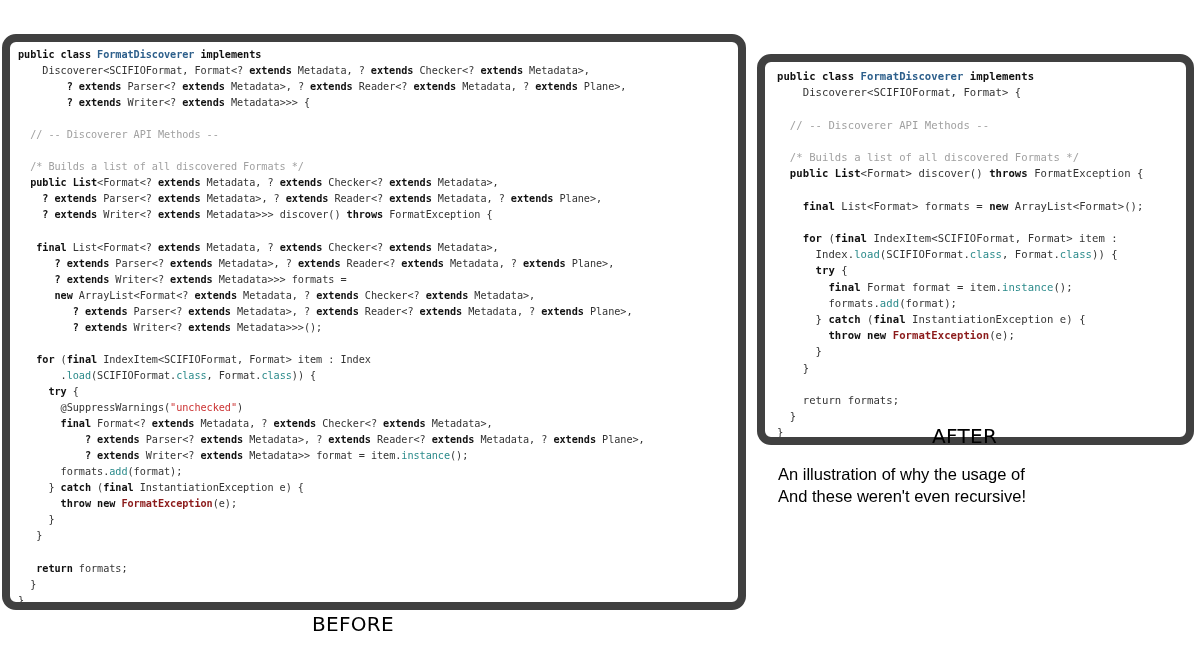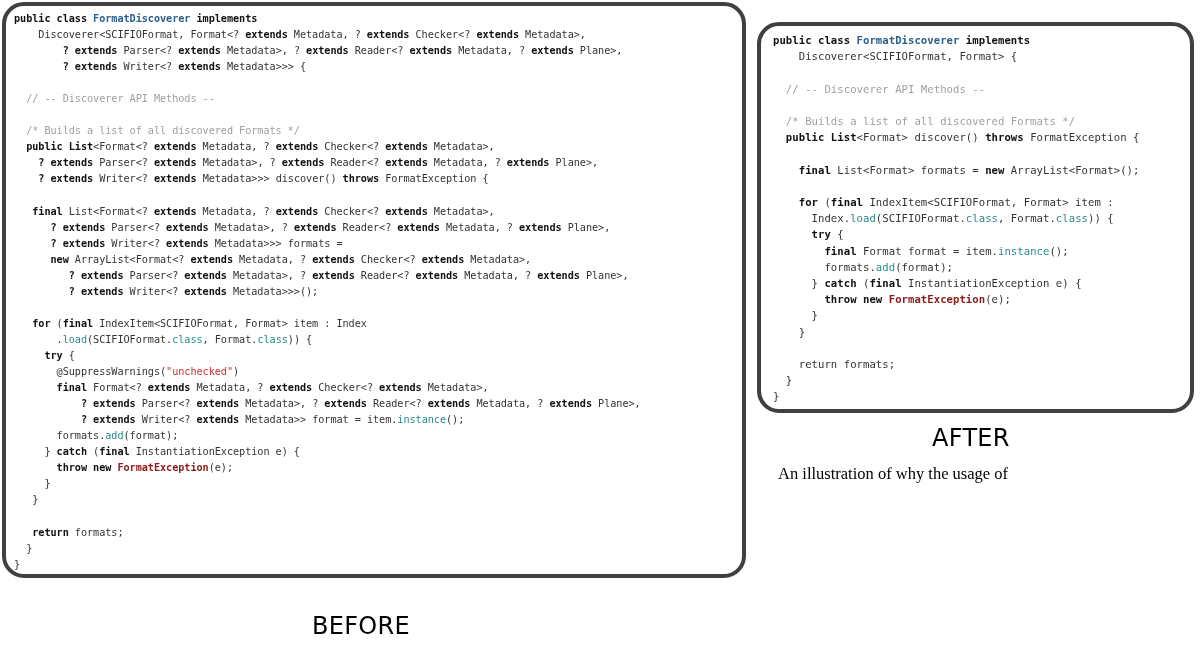--- a/index.html
+++ b/index.html
@@ -13,24 +13,25 @@
     position: relative;
     overflow: hidden;
     font-family: "Liberation Sans", sans-serif;
     color: #000;
   }
 
   
   .code-panel {
     position: absolute;
     background: #ffffff;
-    border: 4px solid #404040;
-    border-radius: 22px;
+    border: 8px solid #404040;
+    border-radius: 14px;
     box-sizing: border-box;
     overflow: hidden;
+    margin-top: 32px;
   }
   #panel-before {
     left: 2px;
     top: 2px;
     width: 744px;
     height: 576px;
     padding: 5px 0 0 8px;
   }
   #panel-after {
     left: 757px;
@@ -64,34 +65,34 @@
   .cls  { font-weight: bold; color: #2d5f8b; }
   .exc  { font-weight: bold; color: #8b1a1a; }
   .mth  { color: #2a8a8a; }
   .str  { color: #cc3333; }
   .cmt  { color: #a0a0a0; }
 
   
   .caption-label {
     position: absolute;
     font-family: "DejaVu Sans", "Liberation Sans", sans-serif;
-    font-size: 24px;
+    font-size: 20px;
     color: #000;
     letter-spacing: 0.3px;
     white-space: nowrap;
   }
   #label-before { left: 312px; top: 592px; margin-top: 20px; }
   #label-after  { left: 932px;  top: 424px; }
 
   #caption-body {
     position: absolute;
     left: 778px;
     top: 463px;
     width: 420px;
-    font-family: Liberation Serif, serif;
+    font-family: Liberation Sans, sans-serif;
     font-size: 16.5px;
     line-height: 22px;
     color: #000;
   }
   #caption-body .cl { display: block; white-space: nowrap; }
 </style>
 </head>
 <body>
 
 <div class="code-panel" id="panel-before">
@@ -101,13 +102,14 @@
 <div class="caption-label" id="label-before">BEFORE</div>
 
 <div class="code-panel" id="panel-after">
   <div class="code" id="code-after"><span class="ln"><span class="kw">public class </span><span class="cls">FormatDiscoverer</span><span class="kw"> implements</span></span><span class="ln"><span class="type">    Discoverer&lt;SCIFIOFormat, Format&gt; {</span></span><span class="ln">&nbsp;</span><span class="ln"><span class="cmt">  // -- Discoverer API Methods --</span></span><span class="ln">&nbsp;</span><span class="ln"><span class="cmt">  /* Builds a list of all discovered Formats */</span></span><span class="ln"><span class="kw">  public List</span><span class="type">&lt;Format&gt; discover() </span><span class="kw">throws</span><span class="type"> FormatException {</span></span><span class="ln">&nbsp;</span><span class="ln"><span class="kw">    final</span><span class="type"> List&lt;Format&gt; formats = </span><span class="kw">new</span><span class="type"> ArrayList&lt;Format&gt;();</span></span><span class="ln">&nbsp;</span><span class="ln"><span class="kw">    for</span><span class="type"> (</span><span class="kw">final</span><span class="type"> IndexItem&lt;SCIFIOFormat, Format&gt; item :</span></span><span class="ln"><span class="type">      Index.</span><span class="mth">load</span><span class="type">(SCIFIOFormat.</span><span class="mth">class</span><span class="type">, Format.</span><span class="mth">class</span><span class="type">)) {</span></span><span class="ln"><span class="kw">      try</span><span class="type"> {</span></span><span class="ln"><span class="kw">        final</span><span class="type"> Format format = item.</span><span class="mth">instance</span><span class="type">();</span></span><span class="ln"><span class="type">        formats.</span><span class="mth">add</span><span class="type">(format);</span></span><span class="ln"><span class="type">      } </span><span class="kw">catch</span><span class="type"> (</span><span class="kw">final</span><span class="type"> InstantiationException e) {</span></span><span class="ln"><span class="kw">        throw new </span><span class="exc">FormatException</span><span class="type">(e);</span></span><span class="ln"><span class="type">      }</span></span><span class="ln"><span class="type">    }</span></span><span class="ln">&nbsp;</span><span class="ln"><span class="type">    return formats;</span></span><span class="ln"><span class="type">  }</span></span><span class="ln"><span class="type">}</span></span></div>
 </div>
 
 <div class="caption-label" id="label-after">AFTER</div>
 
 <div id="caption-body">
     <span class="cl">An illustration of why the usage of</span>
+    <span class="cl">And these weren't even recursive!</span>
   </div>
 
 </body></html>

